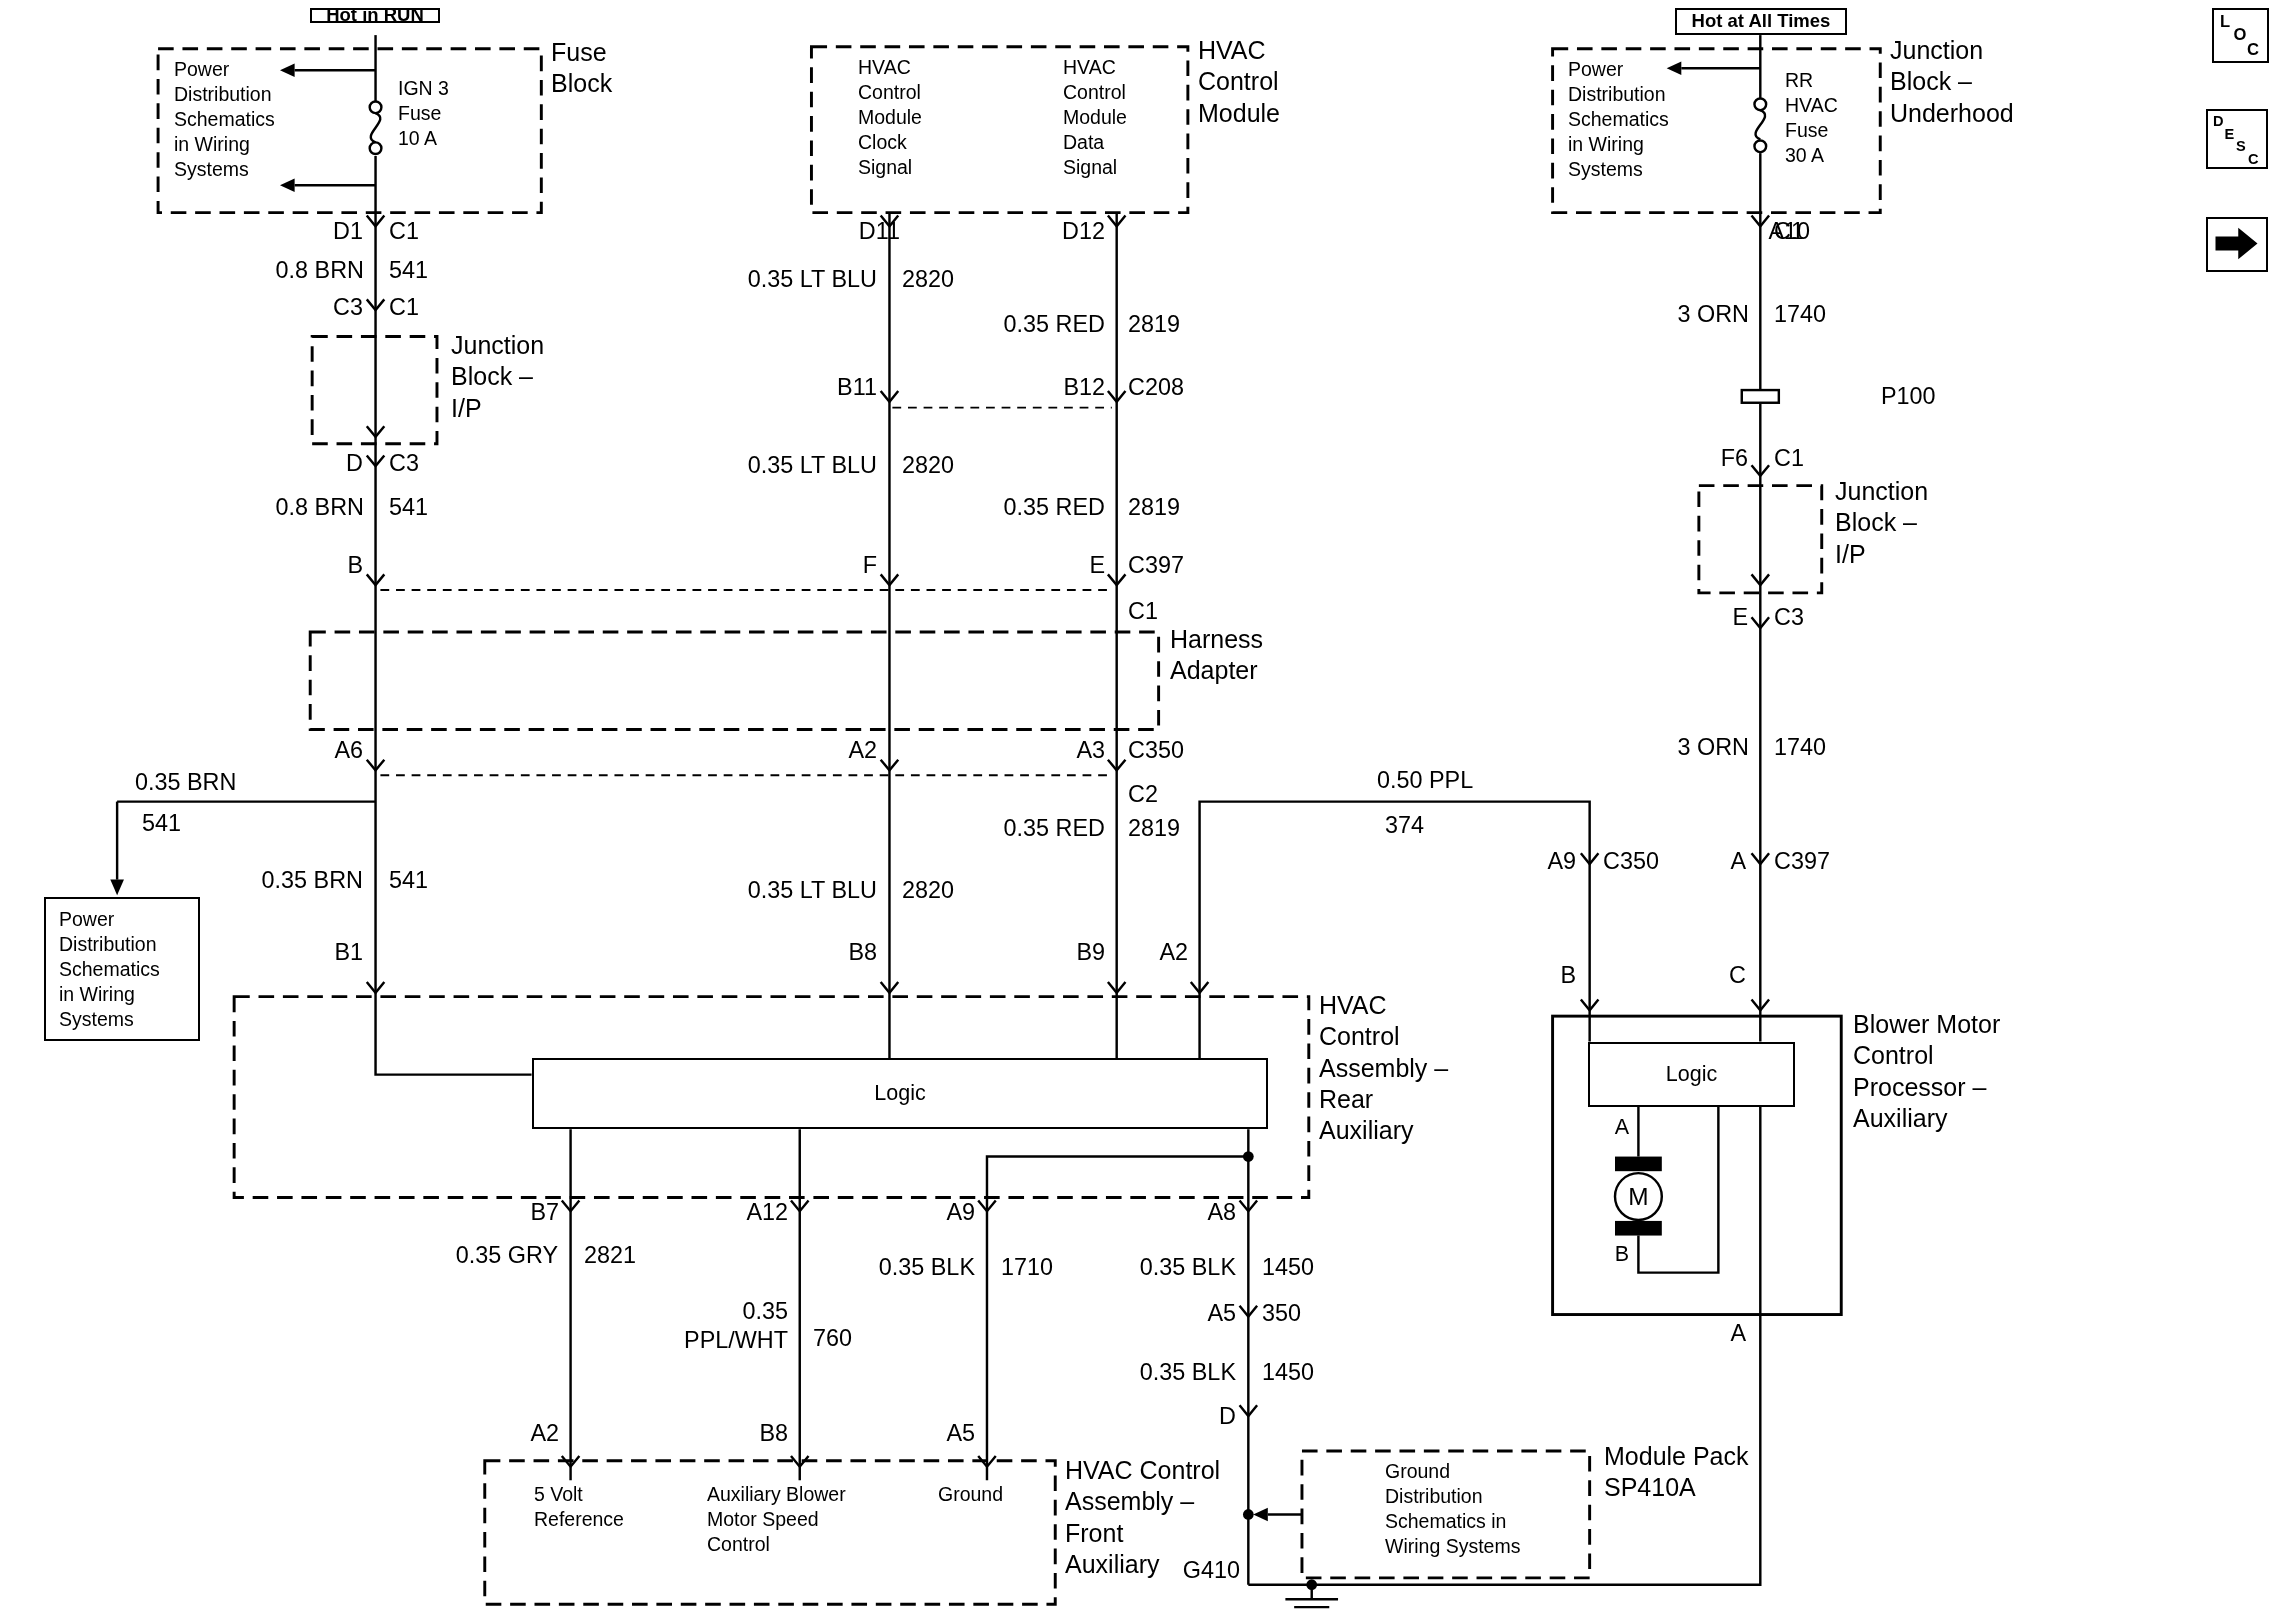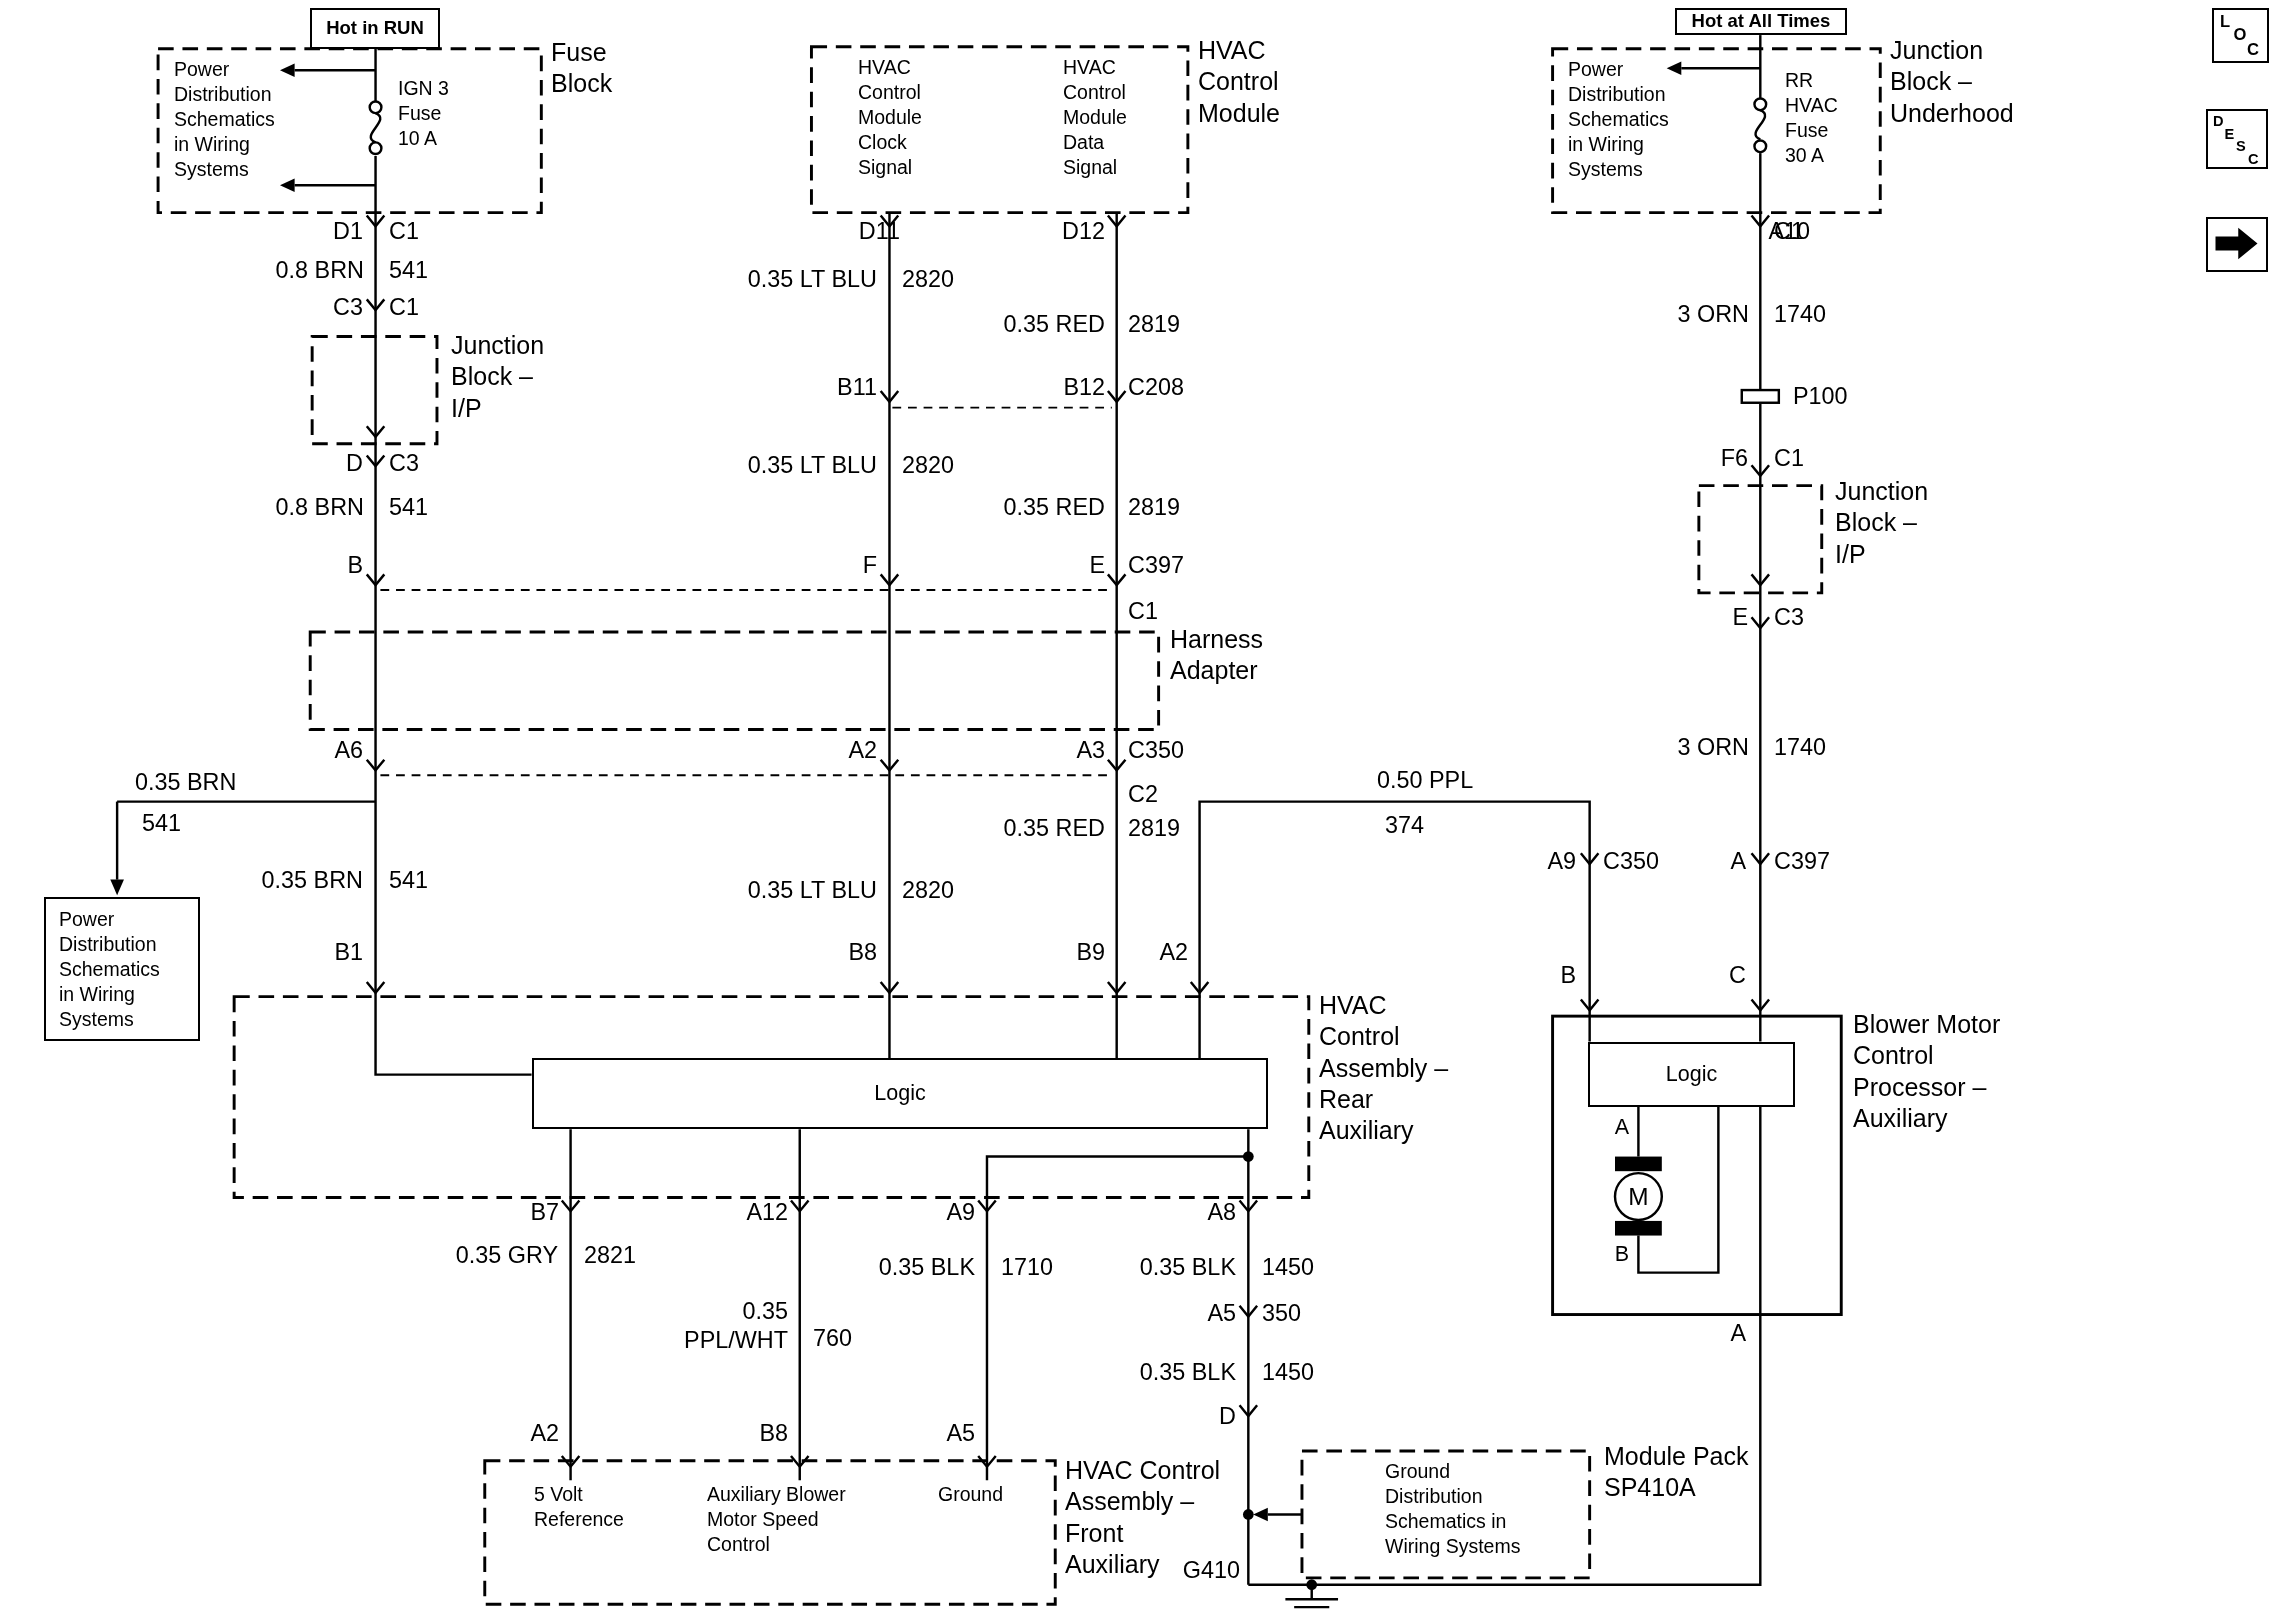--- a/index.html
+++ b/index.html
@@ -136,21 +136,21 @@
         <polyline points="1271,1441 1280,1452 1289,1441"></polyline>
         <polyline points="576,1493 585,1504 594,1493"></polyline>
         <polyline points="811,1493 820,1504 829,1493"></polyline>
         <polyline points="1003,1493 1012,1504 1021,1493"></polyline>
         <circle cx="1280" cy="1186" r="5.5"></circle>
         <circle cx="1280" cy="1553" r="5.5"></circle>
         <circle cx="1345" cy="1625" r="5.5"></circle>
       </g>
   </svg>
 
-  <div class="banner" style="left:310px;top:7.8px;width:130px;height:41px">Hot in RUN</div>
+  <div class="banner" style="left:310px;top:7.8px;width:130px;height:15px">Hot in RUN</div>
   <div class="banner" style="left:1675px;top:7.8px;width:172px;height:27px">Hot at All Times</div>
 
   <div class="solidbox" style="left:44px;top:897px;width:156px;height:144px"></div>
   <div class="lbl small" style="left:59px;top:907px">Power
 Distribution
 Schematics
 in Wiring
 Systems</div>
 
   <div class="lbl title" style="left:551px;top:37px">Fuse
@@ -240,21 +240,21 @@
 in Wiring
 Systems</div>
   <div class="lbl small" style="left:1785px;top:68px">RR
 HVAC
 Fuse
 30 A</div>
   <div class="lbl r" style="left:1744px;top:217px;width:66px">A10</div>
   <div class="lbl" style="left:1774px;top:217px">C1</div>
   <div class="lbl r" style="left:1622px;top:300px;width:127px">3 ORN</div>
   <div class="lbl" style="left:1774px;top:300px">1740</div>
-  <div class="lbl" style="left:1793px;top:382px">P100</div>
+  <div class="lbl" style="left:1881px;top:382px">P100</div>
   <div class="lbl r" style="left:1682px;top:444px;width:66px">F6</div>
   <div class="lbl" style="left:1774px;top:444px">C1</div>
   <div class="lbl title" style="left:1835px;top:476px">Junction
 Block –
 I/P</div>
   <div class="lbl r" style="left:1682px;top:603px;width:66px">E</div>
   <div class="lbl" style="left:1774px;top:603px">C3</div>
   <div class="lbl r" style="left:1622px;top:733px;width:127px">3 ORN</div>
   <div class="lbl" style="left:1774px;top:733px">1740</div>
   <div class="lbl r" style="left:1510px;top:847px;width:66px">A9</div>

